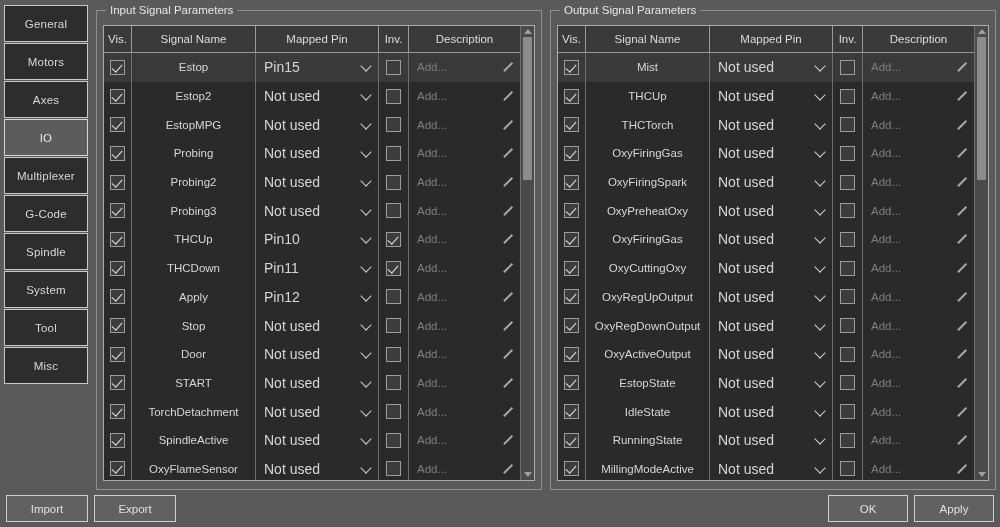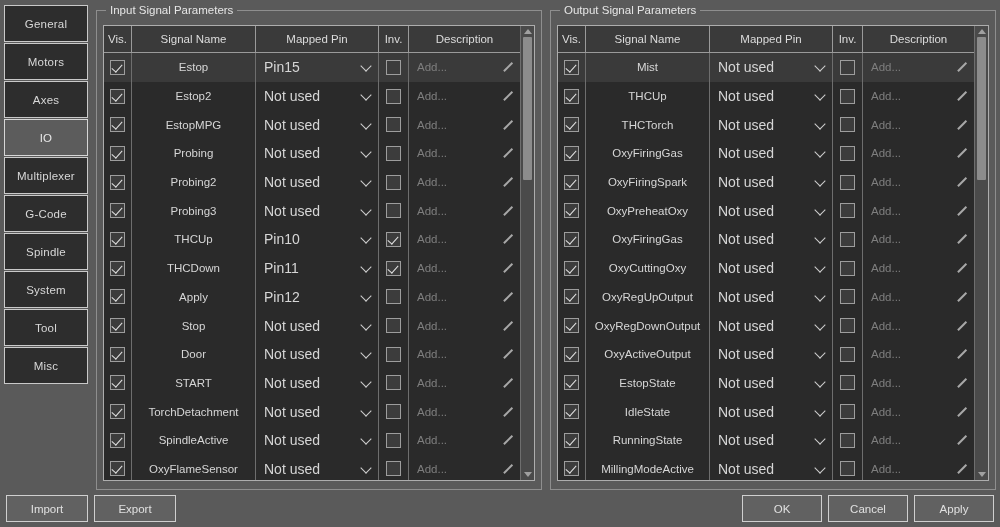--- a/index.html
+++ b/index.html
@@ -851,17 +851,16 @@
       </div>
 
     </div>
   </div>
 
   <div class="footer">
     <div class="btn btn-import">Import</div>
     <div class="btn btn-export">Export</div>
     <div class="spacer"></div>
     <div class="btn btn-ok">OK</div>
-    <div class="btn btn-cancel">Cancel</div>
     <div class="btn btn-apply">Apply</div>
   </div>
 
 </div>
 
 </body></html>

